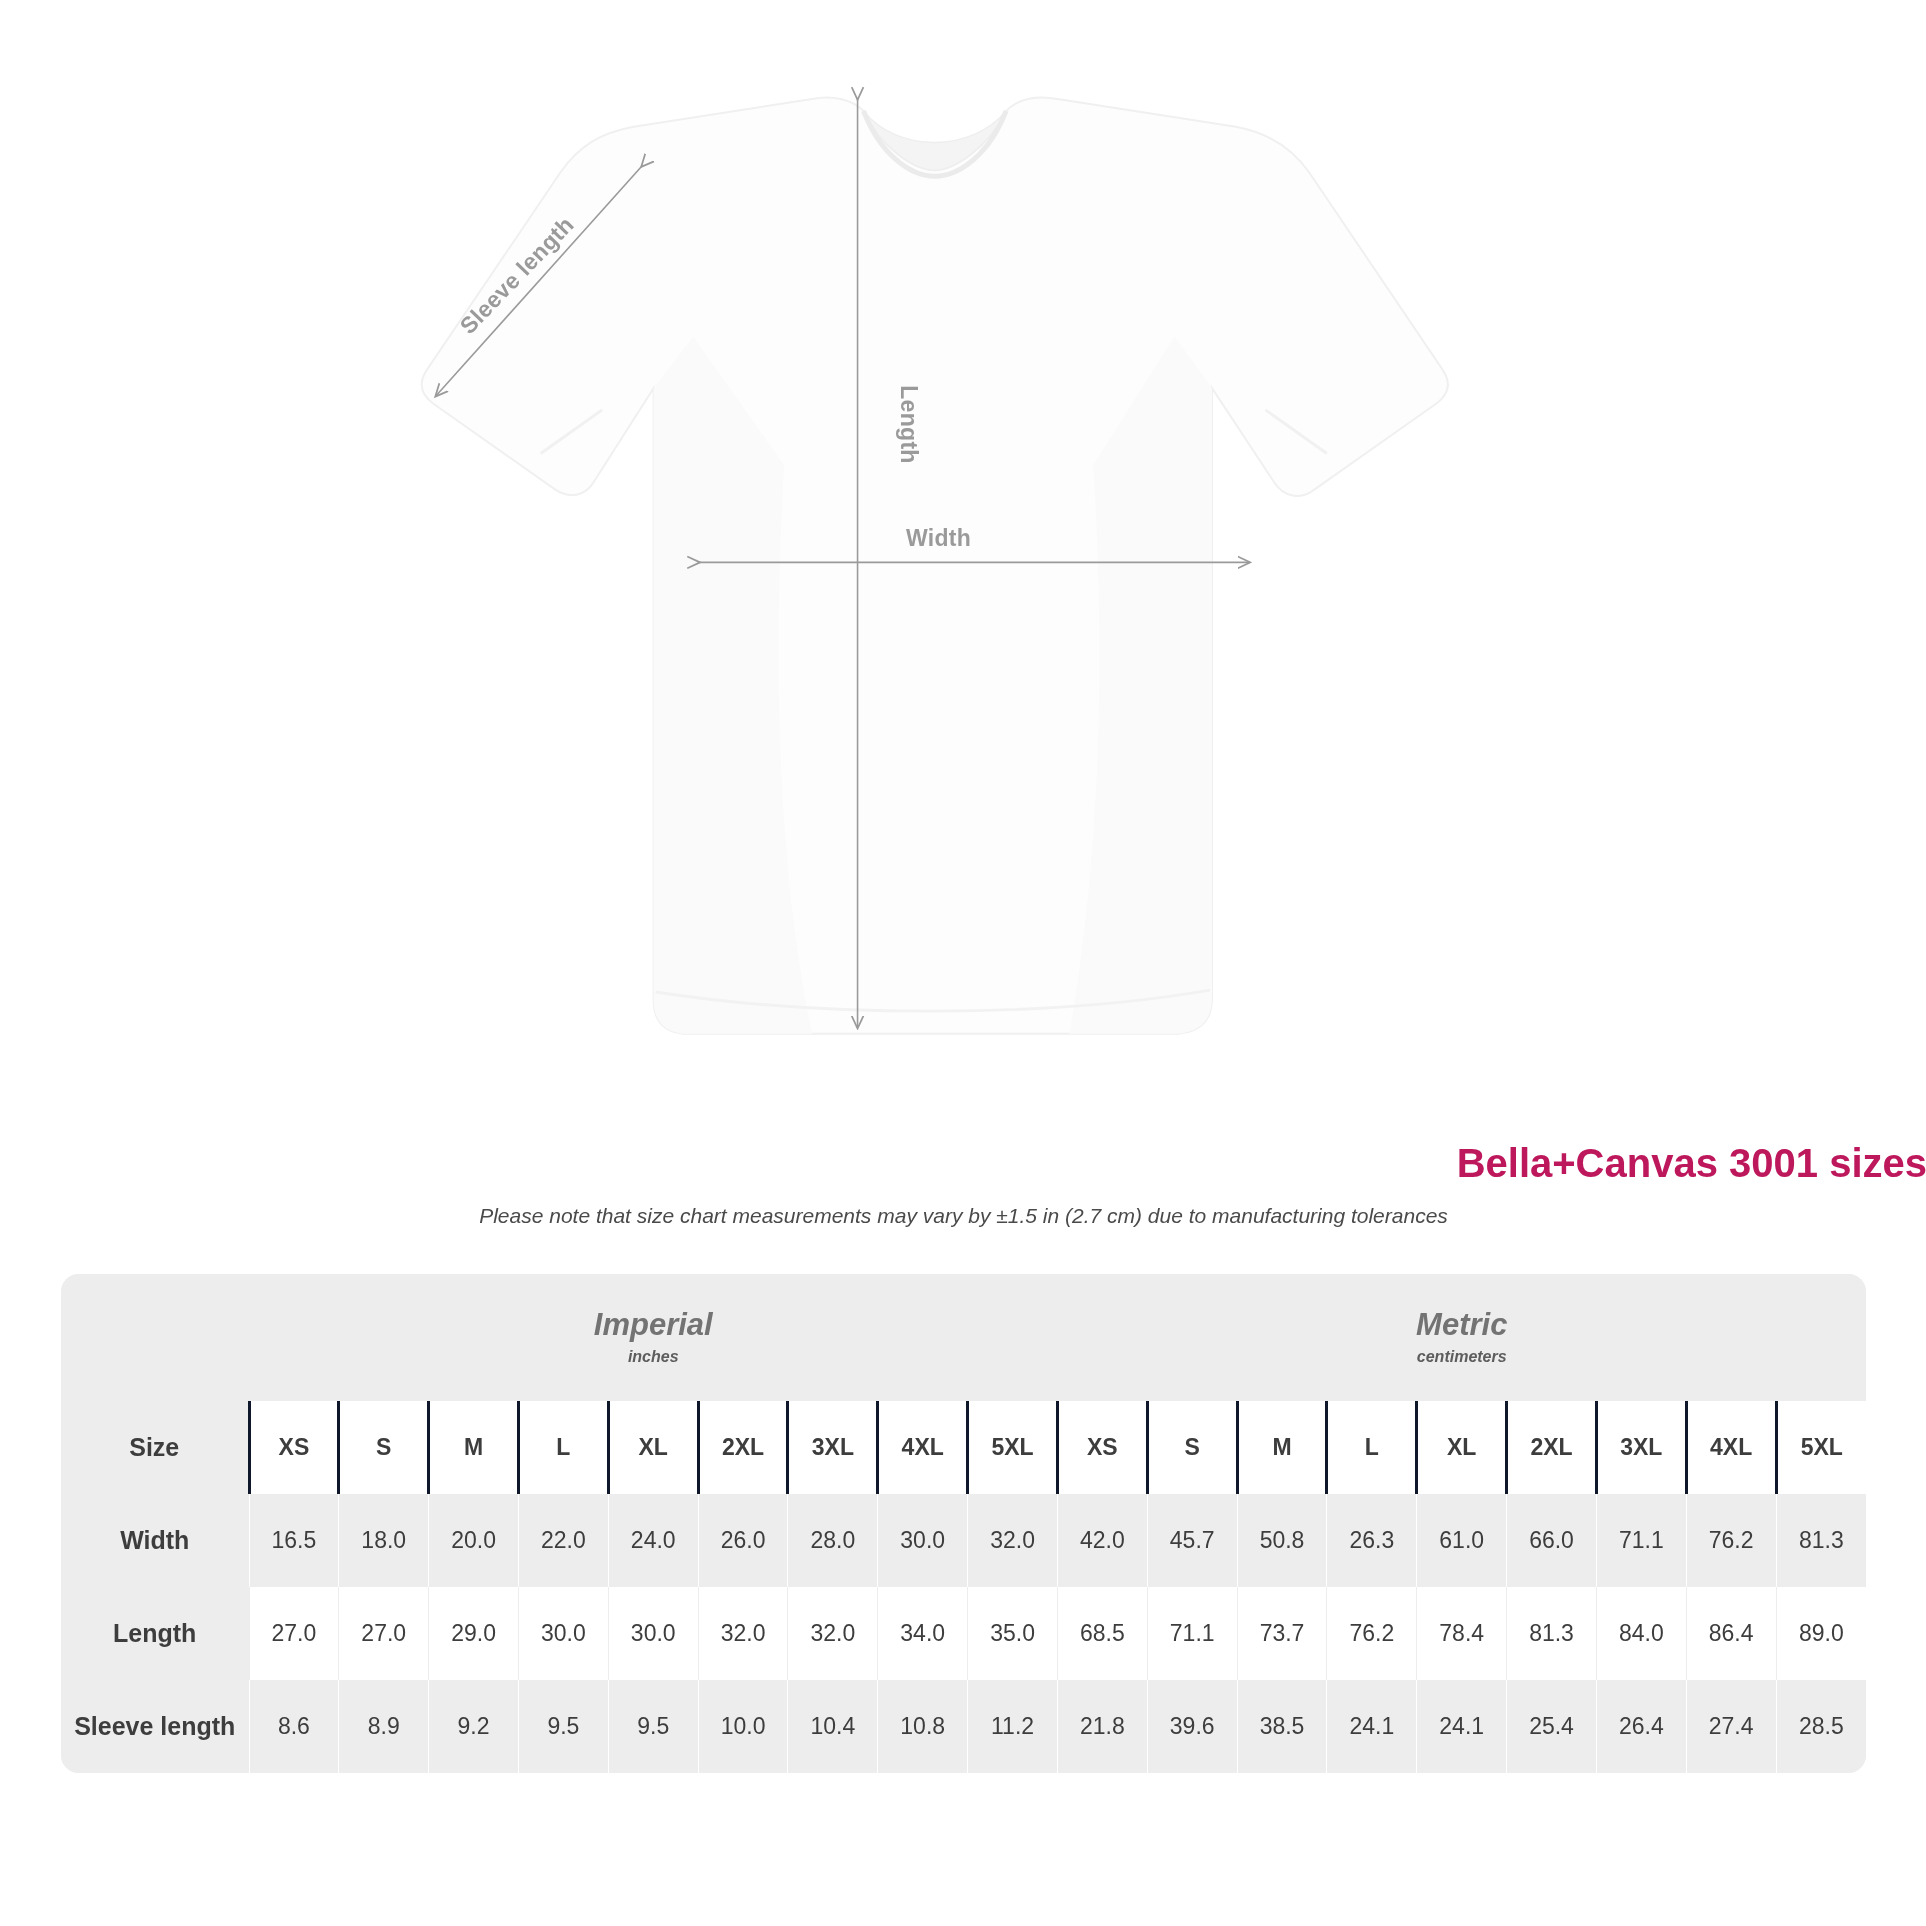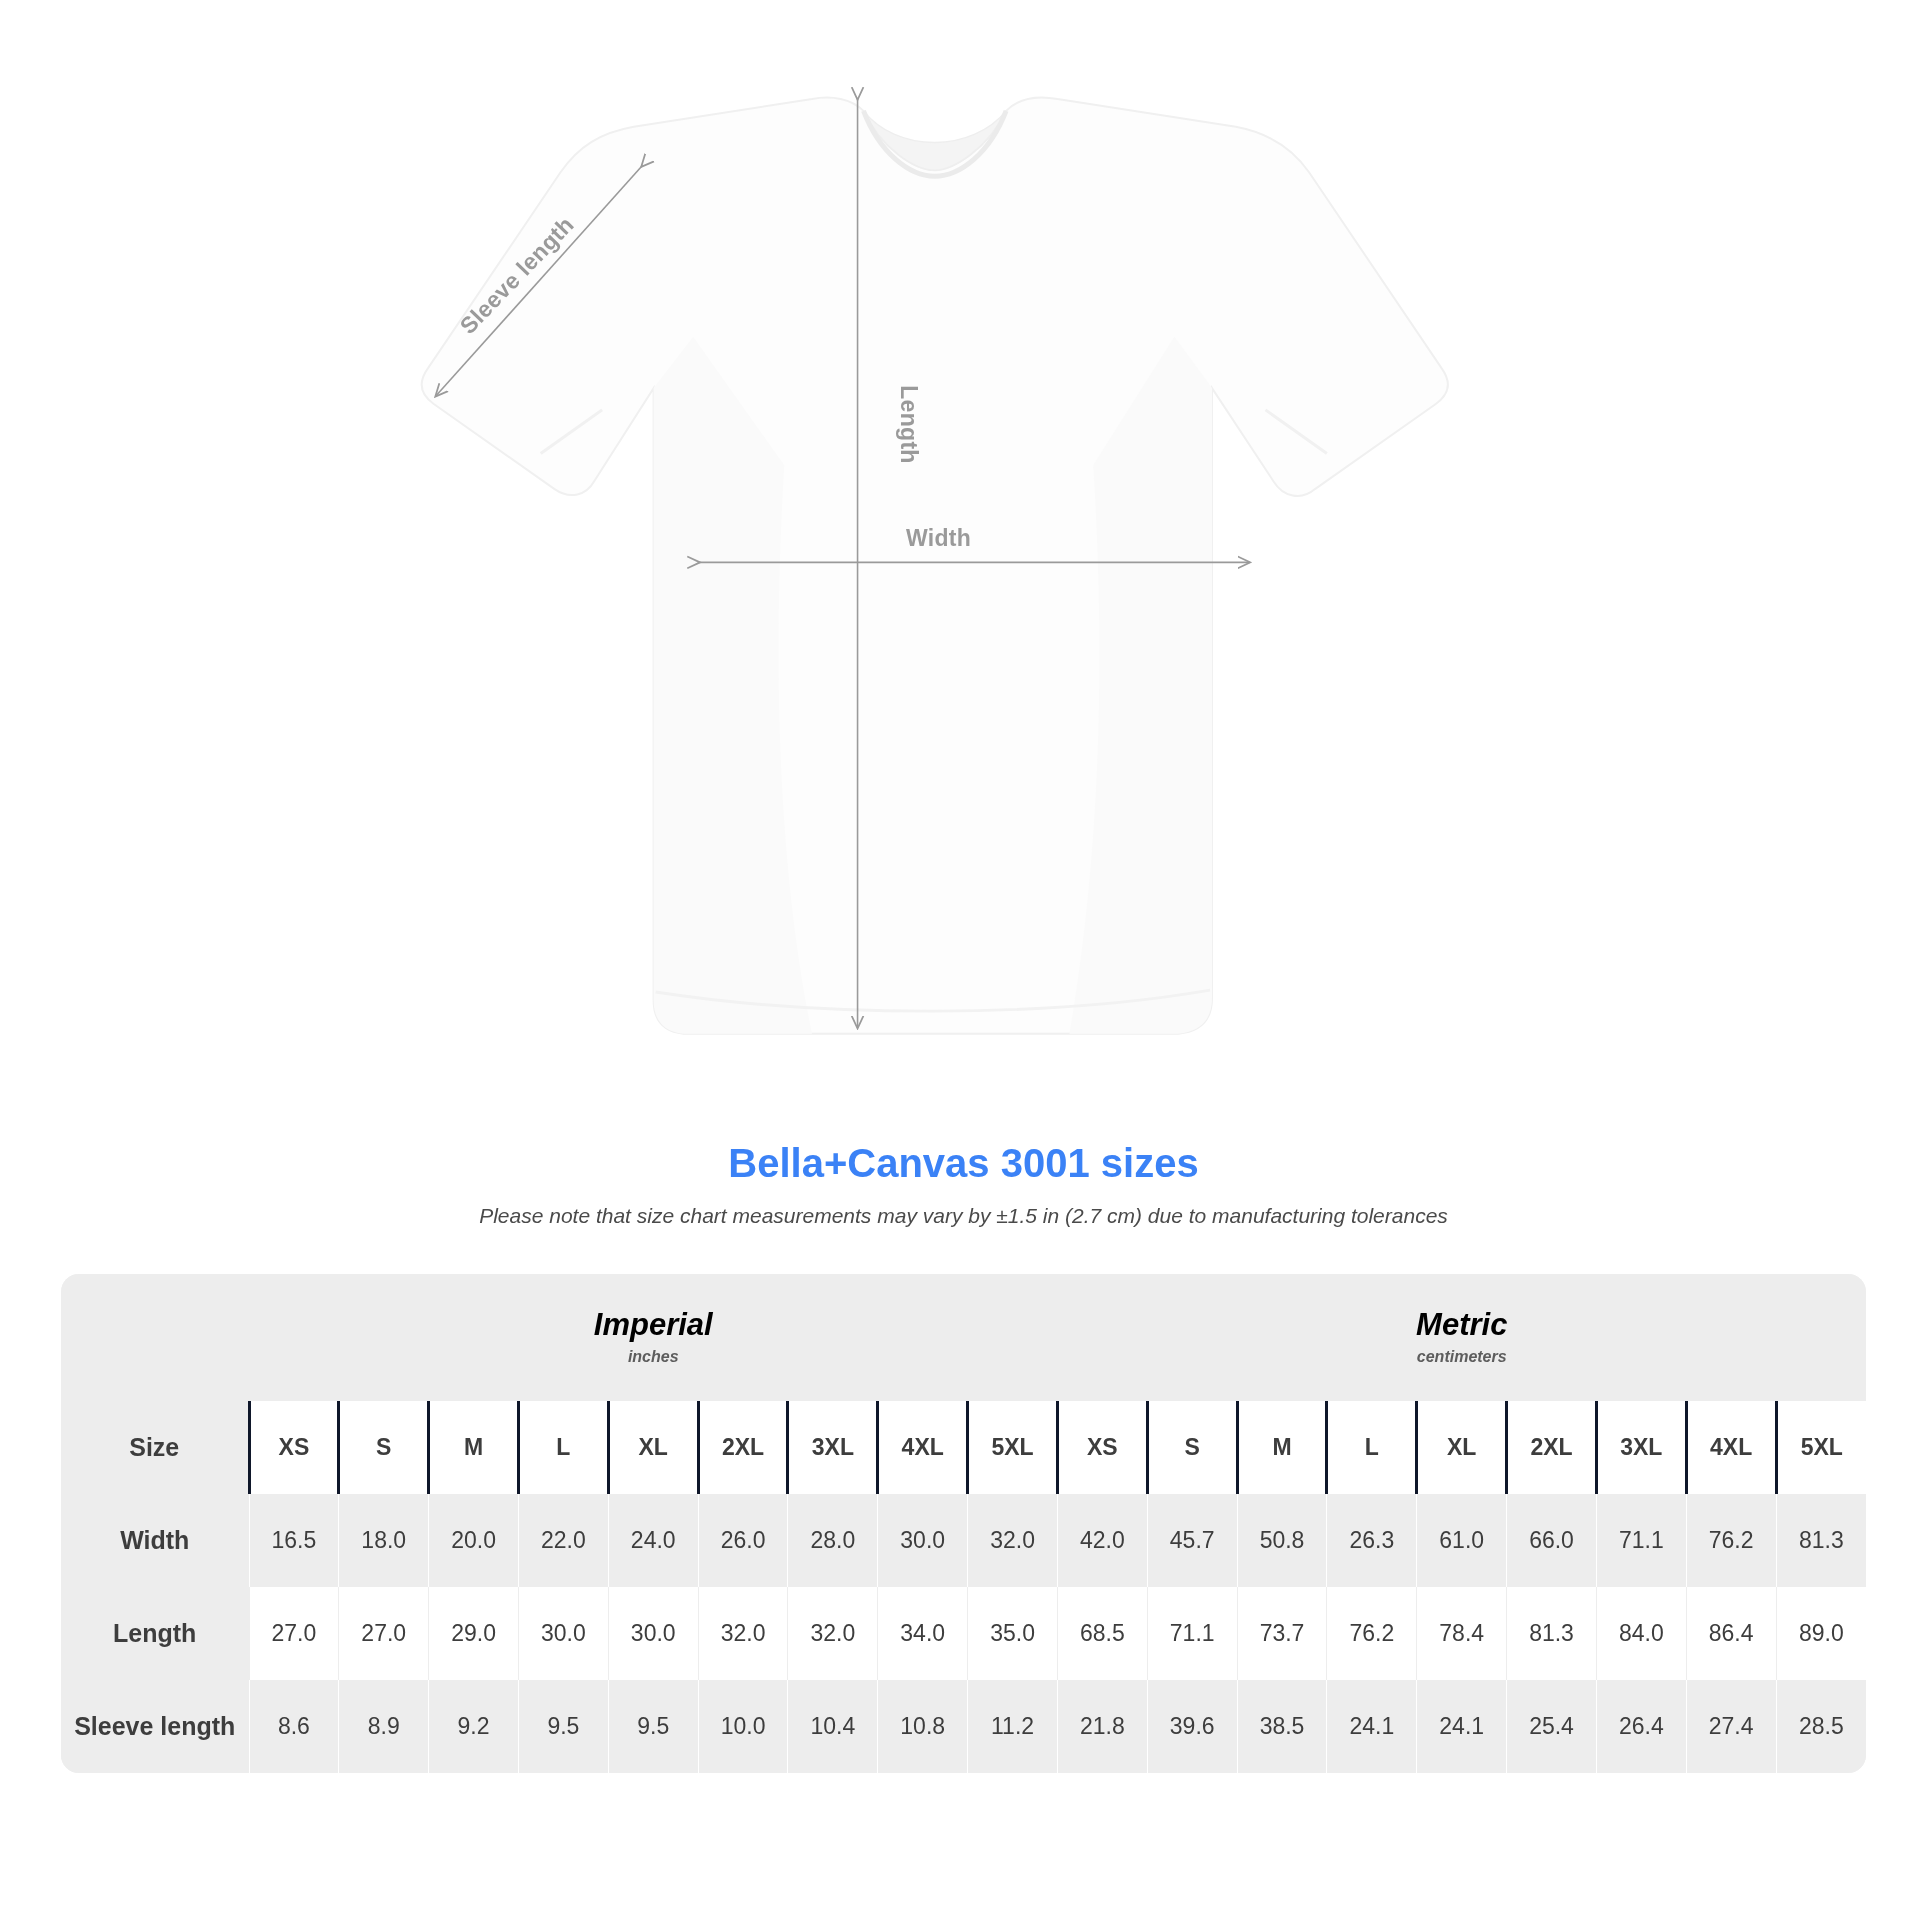--- a/index.html
+++ b/index.html
@@ -53,24 +53,24 @@
     transform-origin: center center;
   }
   .label-width {
     left: 906px;
     top: 525px;
     font-size: 23px;
   }
 
   
   .chart-title {
-    text-align: center;
+    text-align: right;
     font-size: 40px;
     font-weight: bold;
-    color: #3b82f6;
+    color: #be185d;
     margin: 0;
     padding-top: 42px;
   }
   .chart-note {
     text-align: center;
     font-size: 21px;
     font-style: italic;
     color: #4a4a4a;
     margin: 0;
     padding-top: 18px;
@@ -98,21 +98,21 @@
   }
   .col-label { width: 188px; }
   .unit-head {
     height: 127px;
     background: #ededed;
   }
   .unit-head .unit-name {
     font-size: 31px;
     font-weight: bold;
     font-style: italic;
-    color: #000000;
+    color: #737373;
     line-height: 1.25;
   }
   .unit-head .unit-sub {
     font-size: 16px;
     font-style: italic;
     color: #5d5d5d;
     line-height: 1.5;
     font-weight: bold;
   }
   .row-size td {

